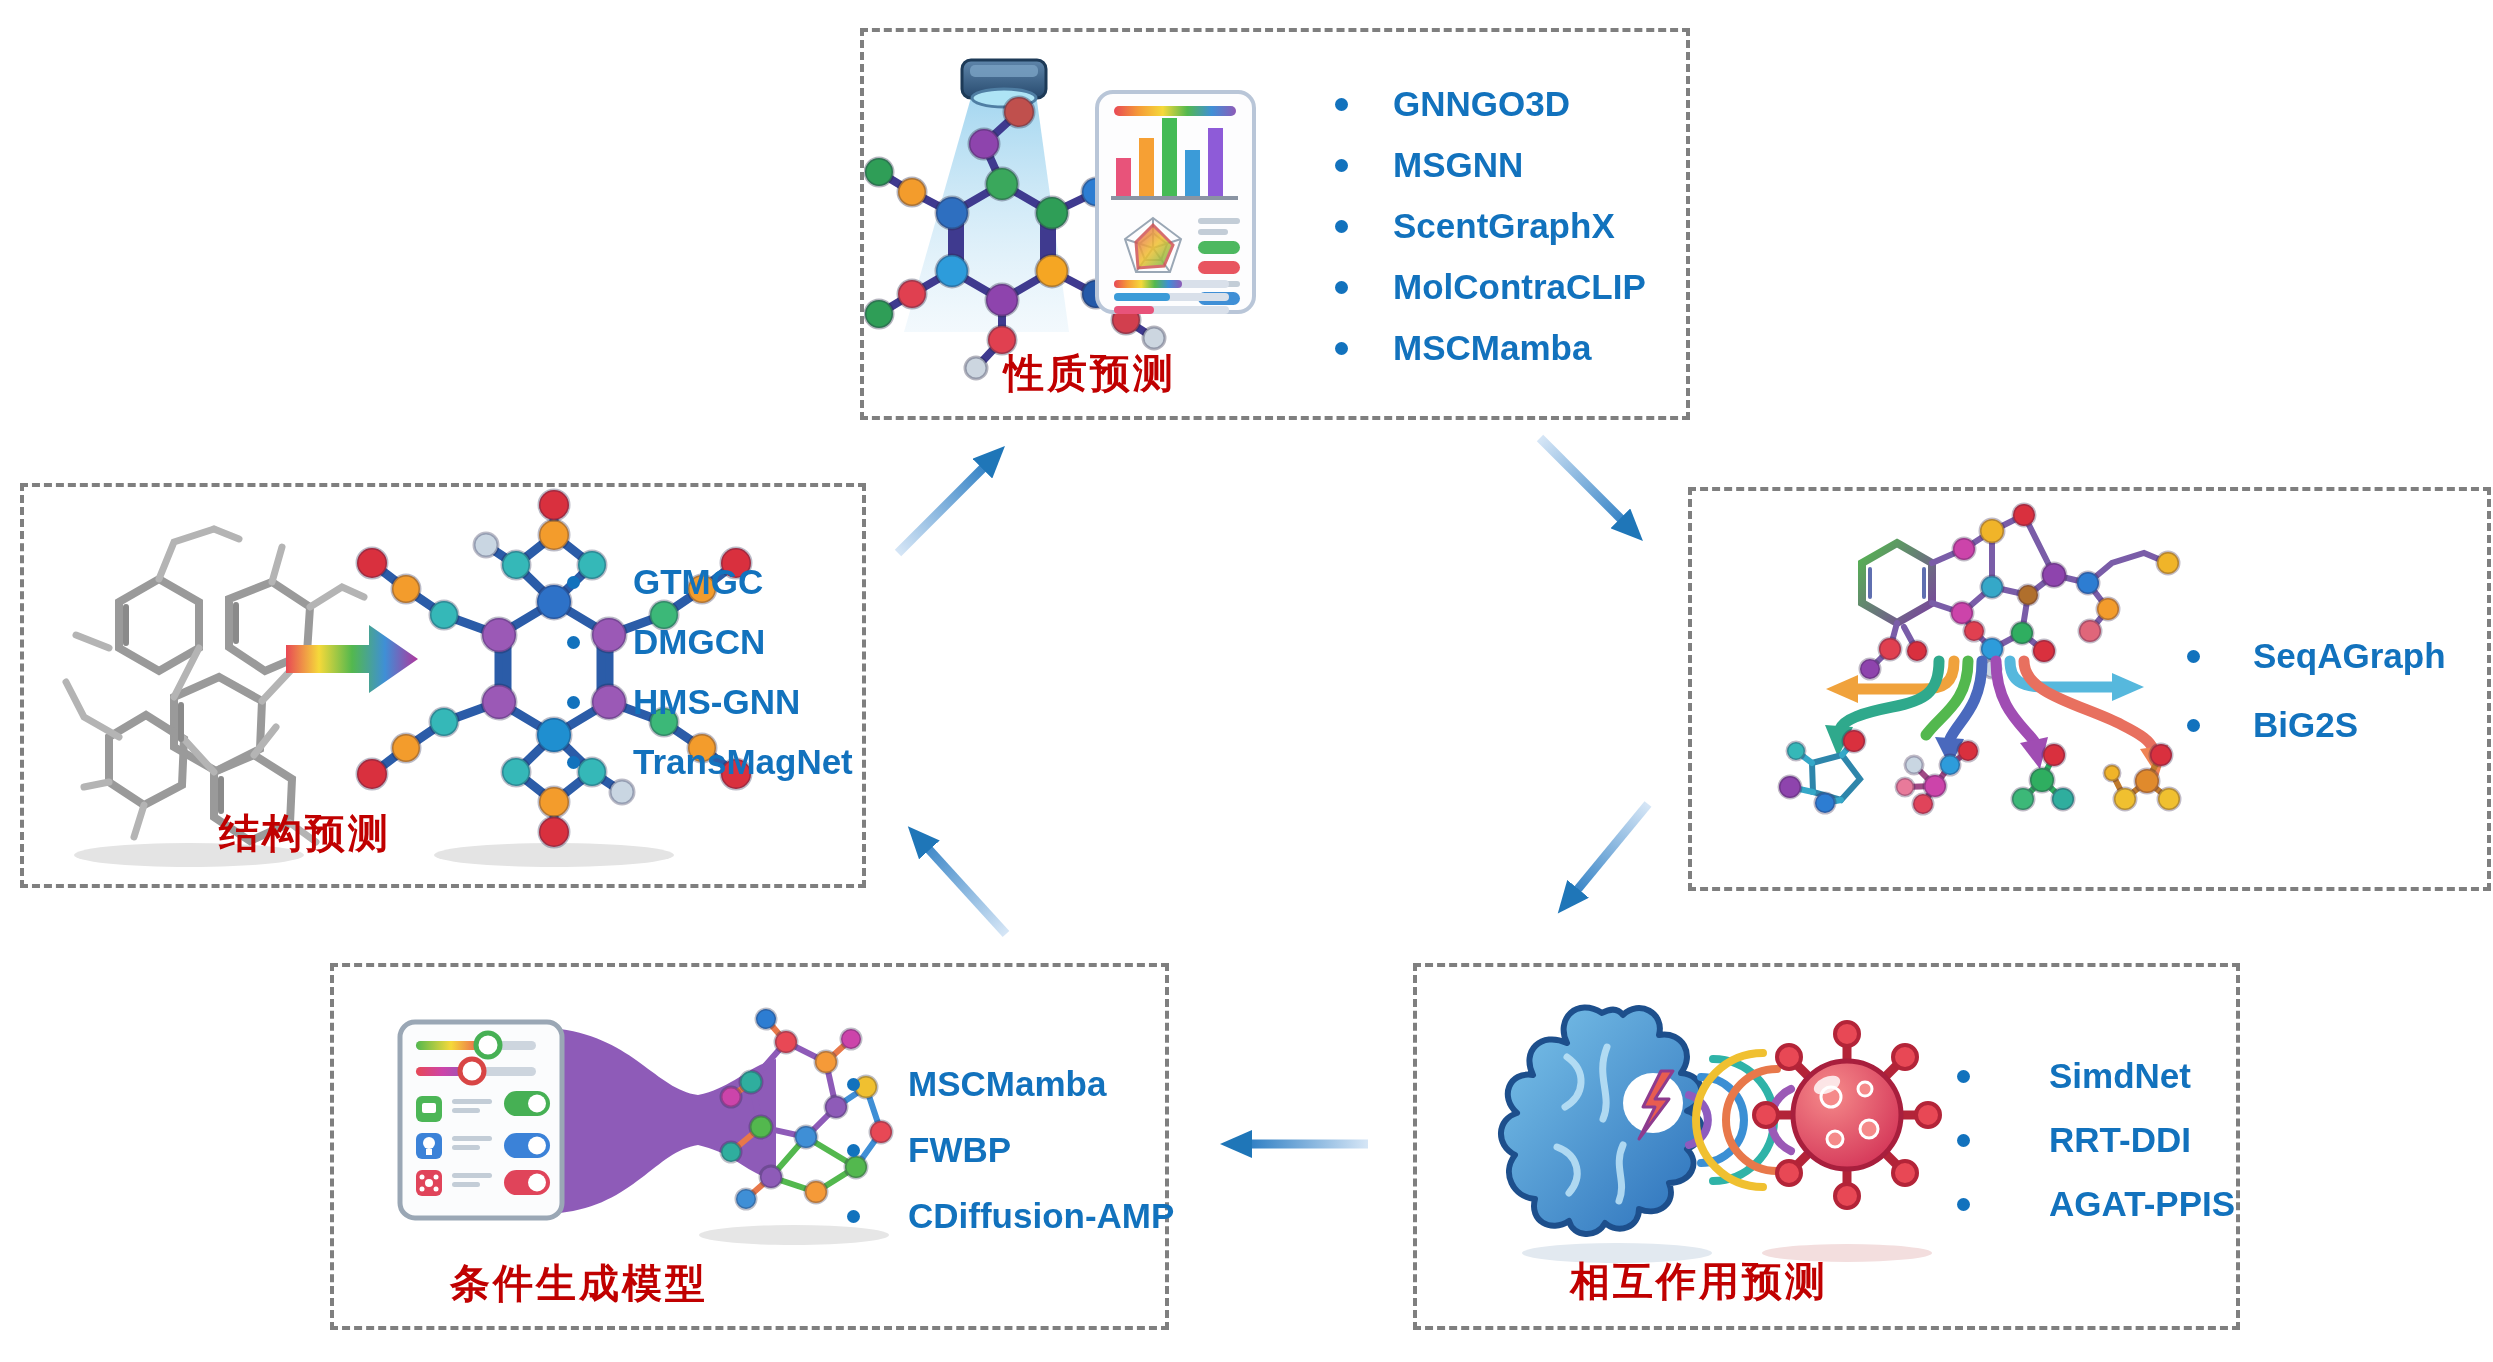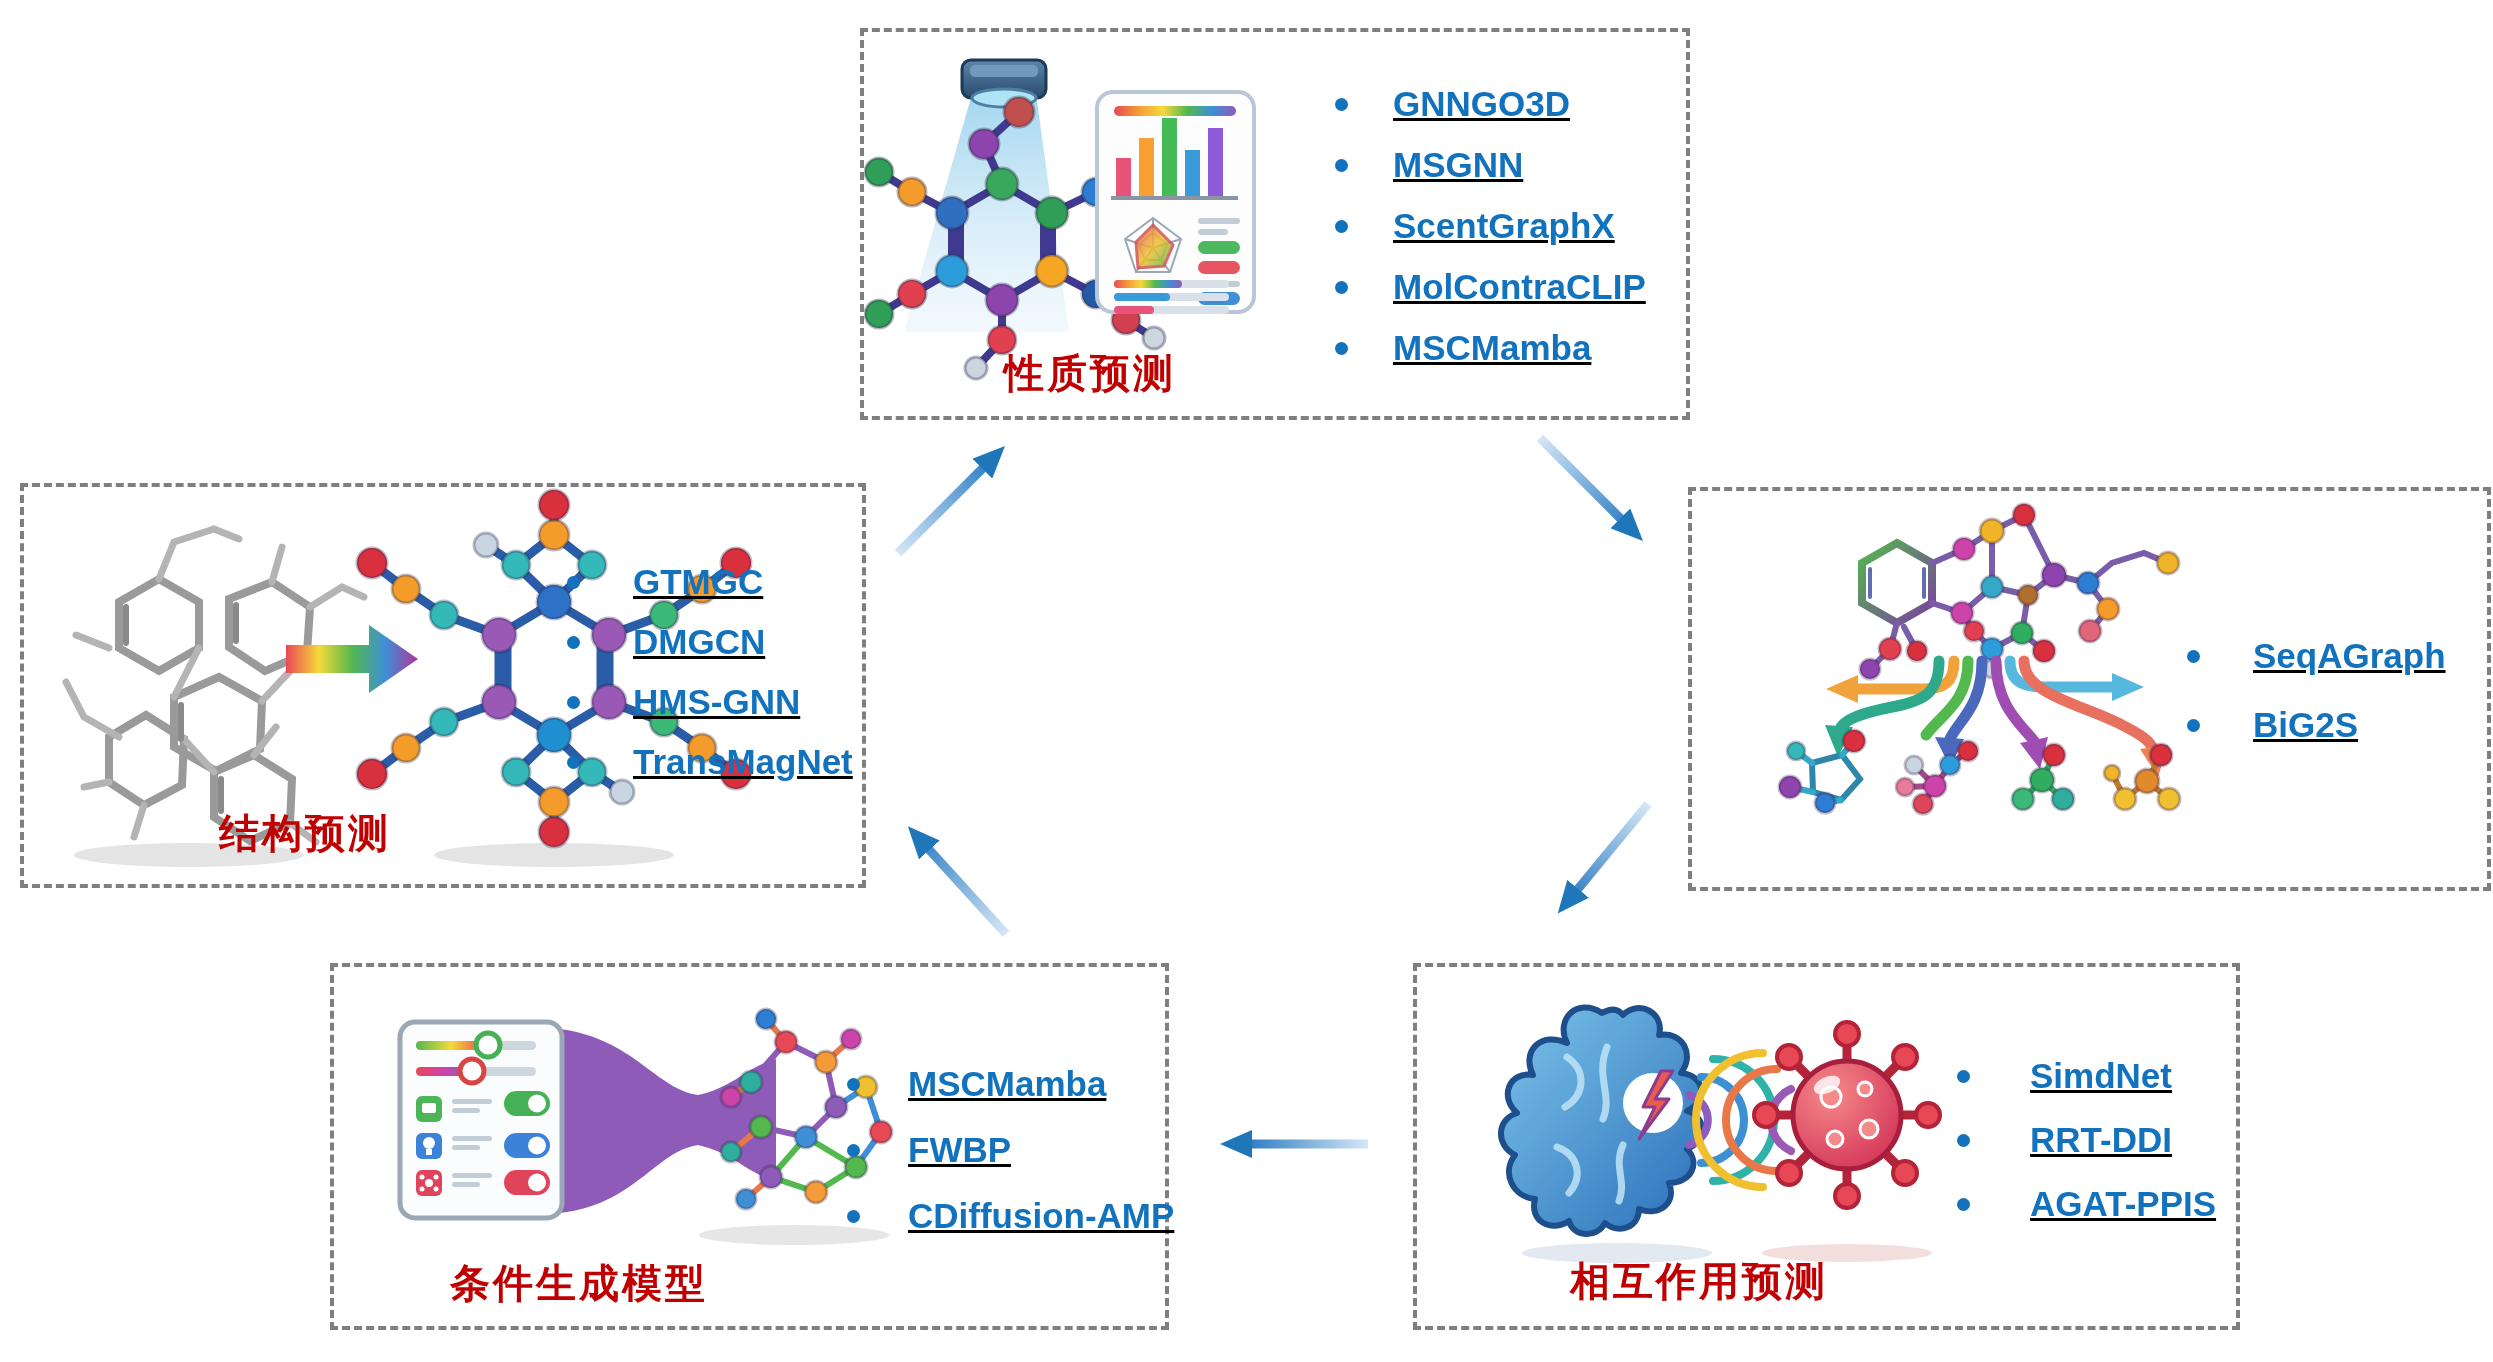--- a/index.html
+++ b/index.html
@@ -3,27 +3,27 @@
 <meta charset="utf-8">
 <style>
   html,body{margin:0;padding:0;background:#ffffff;}
   body{width:2493px;height:1362px;position:relative;overflow:hidden;
        font-family:"Liberation Sans","DejaVu Sans",sans-serif;}
   .box{position:absolute;border:4px dashed #7F7F7F;background:#ffffff;}
   .illus{position:absolute;left:0;top:0;width:100%;height:100%;}
   .title{position:absolute;color:#C00000;font-weight:bold;font-size:40px;
          letter-spacing:3px;white-space:nowrap;z-index:3;}
   .models{position:absolute;display:flex;flex-direction:column;z-index:3;}
-  .model-row{display:flex;align-items:center;height:40px;text-decoration:underline;}
+  .model-row{display:flex;align-items:center;height:40px;}
   .dot{width:13px;height:13px;border-radius:50%;background:#1272BD;flex:none;}
   .model{color:#1272BD;font-weight:bold;font-size:35px;white-space:nowrap;}
   .m-property{left:471px;top:52px;gap:21px;}   .m-property .model{margin-left:45px;}
   .m-structure{left:543px;top:75px;gap:20px;}  .m-structure .model{margin-left:53px;}
   .m-synthesis{left:495px;top:145px;gap:29px;} .m-synthesis .model{margin-left:53px;}
-  .m-interaction{left:540px;top:89px;gap:24px;}.m-interaction .model{margin-left:60px;}
+  .m-interaction{left:540px;top:89px;gap:24px;}.m-interaction .model{margin-left:79px;}
   .m-generation{left:513px;top:97px;gap:26px;} .m-generation .model{margin-left:48px;}
   .flow-arrow{position:absolute;z-index:2;}
 </style>
 </head>
 <body>
 
 <div class="box" style="left:860px;top:28px;width:822px;height:384px;">
   <svg class="illus" viewBox="0 0 822 384">
     <defs>
       <linearGradient id="beamG" x1="0" y1="0" x2="0" y2="1">

